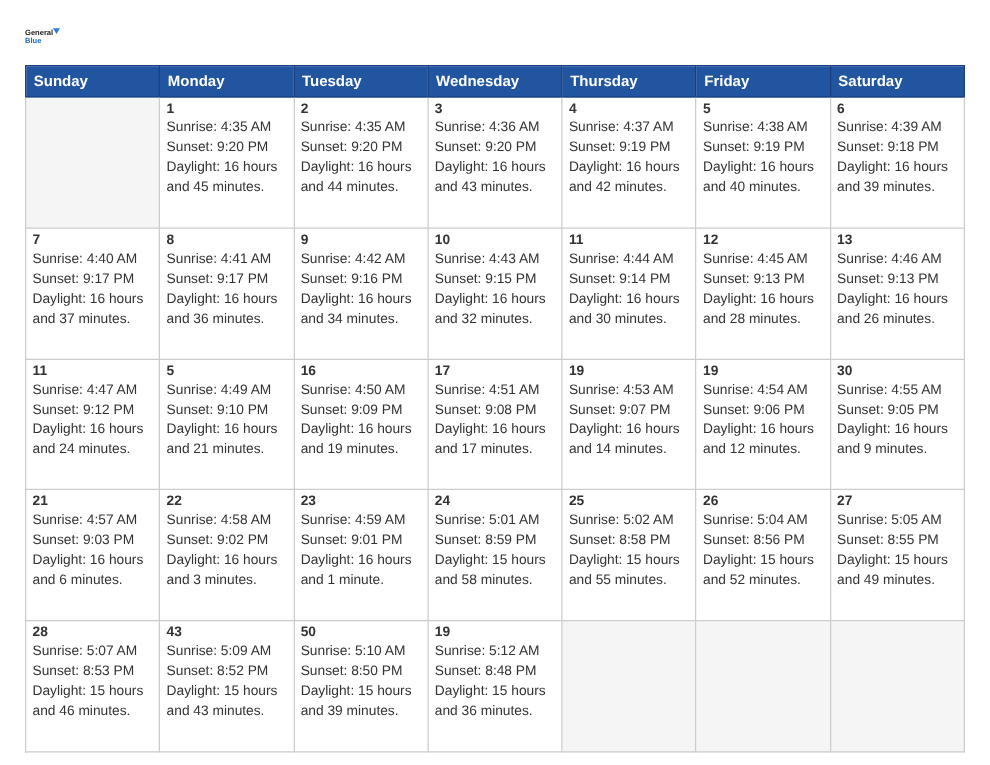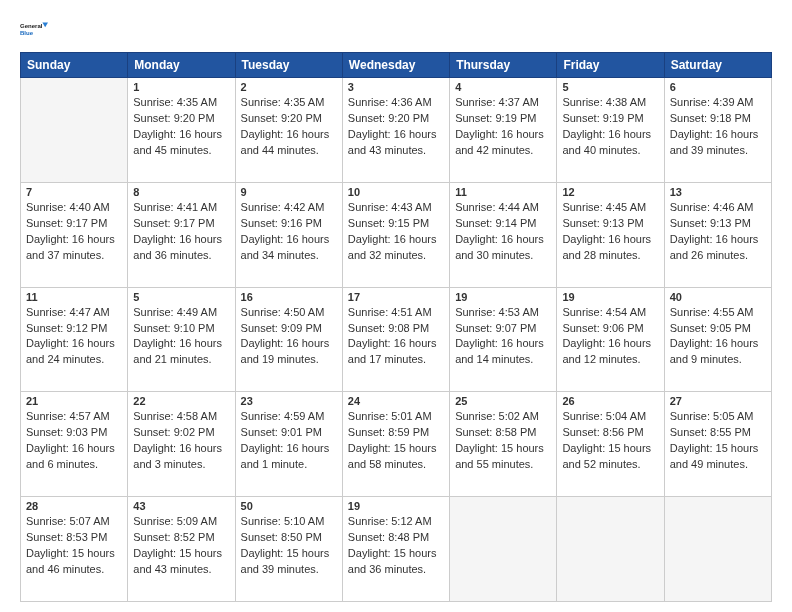--- a/index.html
+++ b/index.html
@@ -189,21 +189,21 @@
           </td>
           <td>
             <span class="day-num">19</span>
             <div class="day-info">Sunrise: 4:53 AM<br>Sunset: 9:07 PM<br>Daylight: 16 hours and 14 minutes.</div>
           </td>
           <td>
             <span class="day-num">19</span>
             <div class="day-info">Sunrise: 4:54 AM<br>Sunset: 9:06 PM<br>Daylight: 16 hours and 12 minutes.</div>
           </td>
           <td>
-            <span class="day-num">40</span>
+            <span class="day-num">30</span>
             <div class="day-info">Sunrise: 4:55 AM<br>Sunset: 9:05 PM<br>Daylight: 16 hours and 9 minutes.</div>
           </td>
         </tr>
         <tr>
           <td>
             <span class="day-num">21</span>
             <div class="day-info">Sunrise: 4:57 AM<br>Sunset: 9:03 PM<br>Daylight: 16 hours and 6 minutes.</div>
           </td>
           <td>
             <span class="day-num">22</span>

